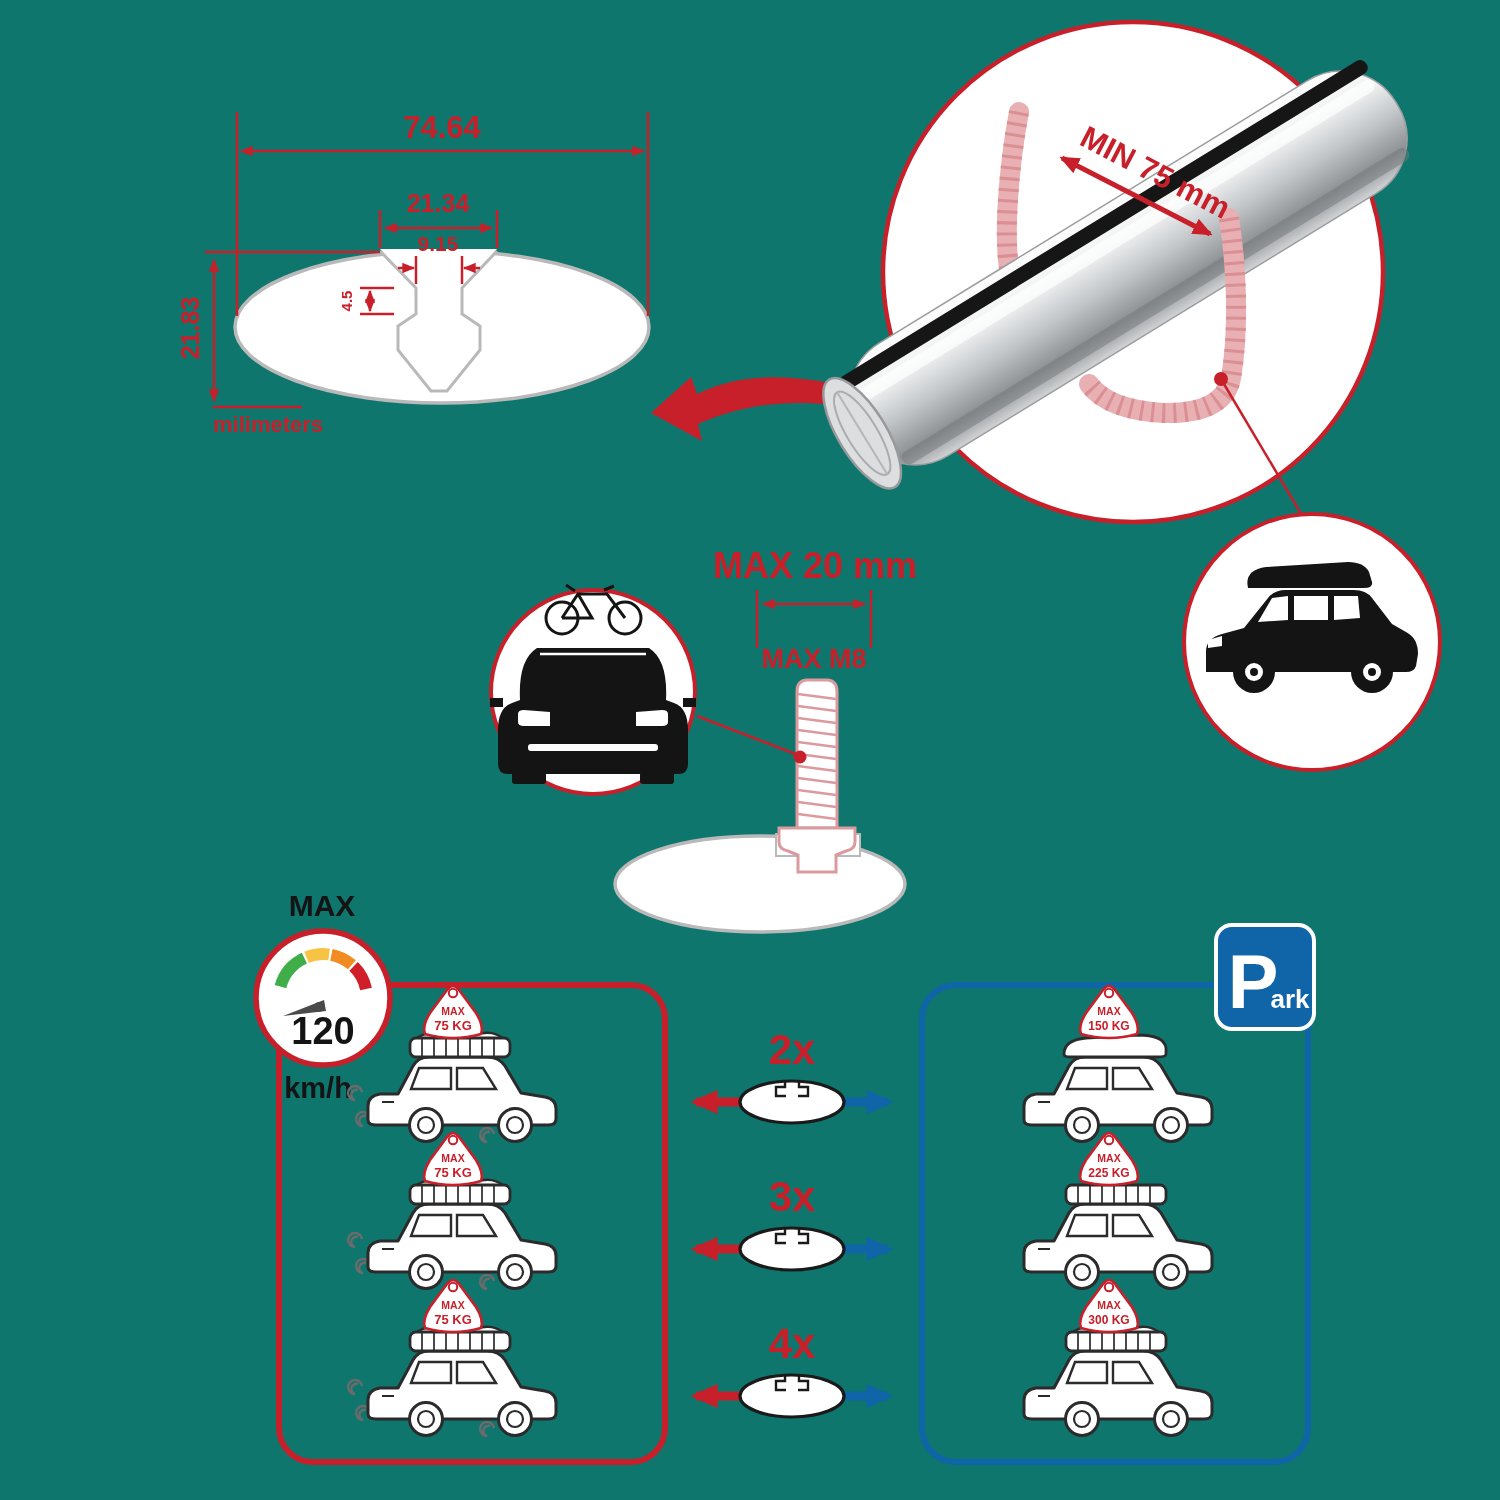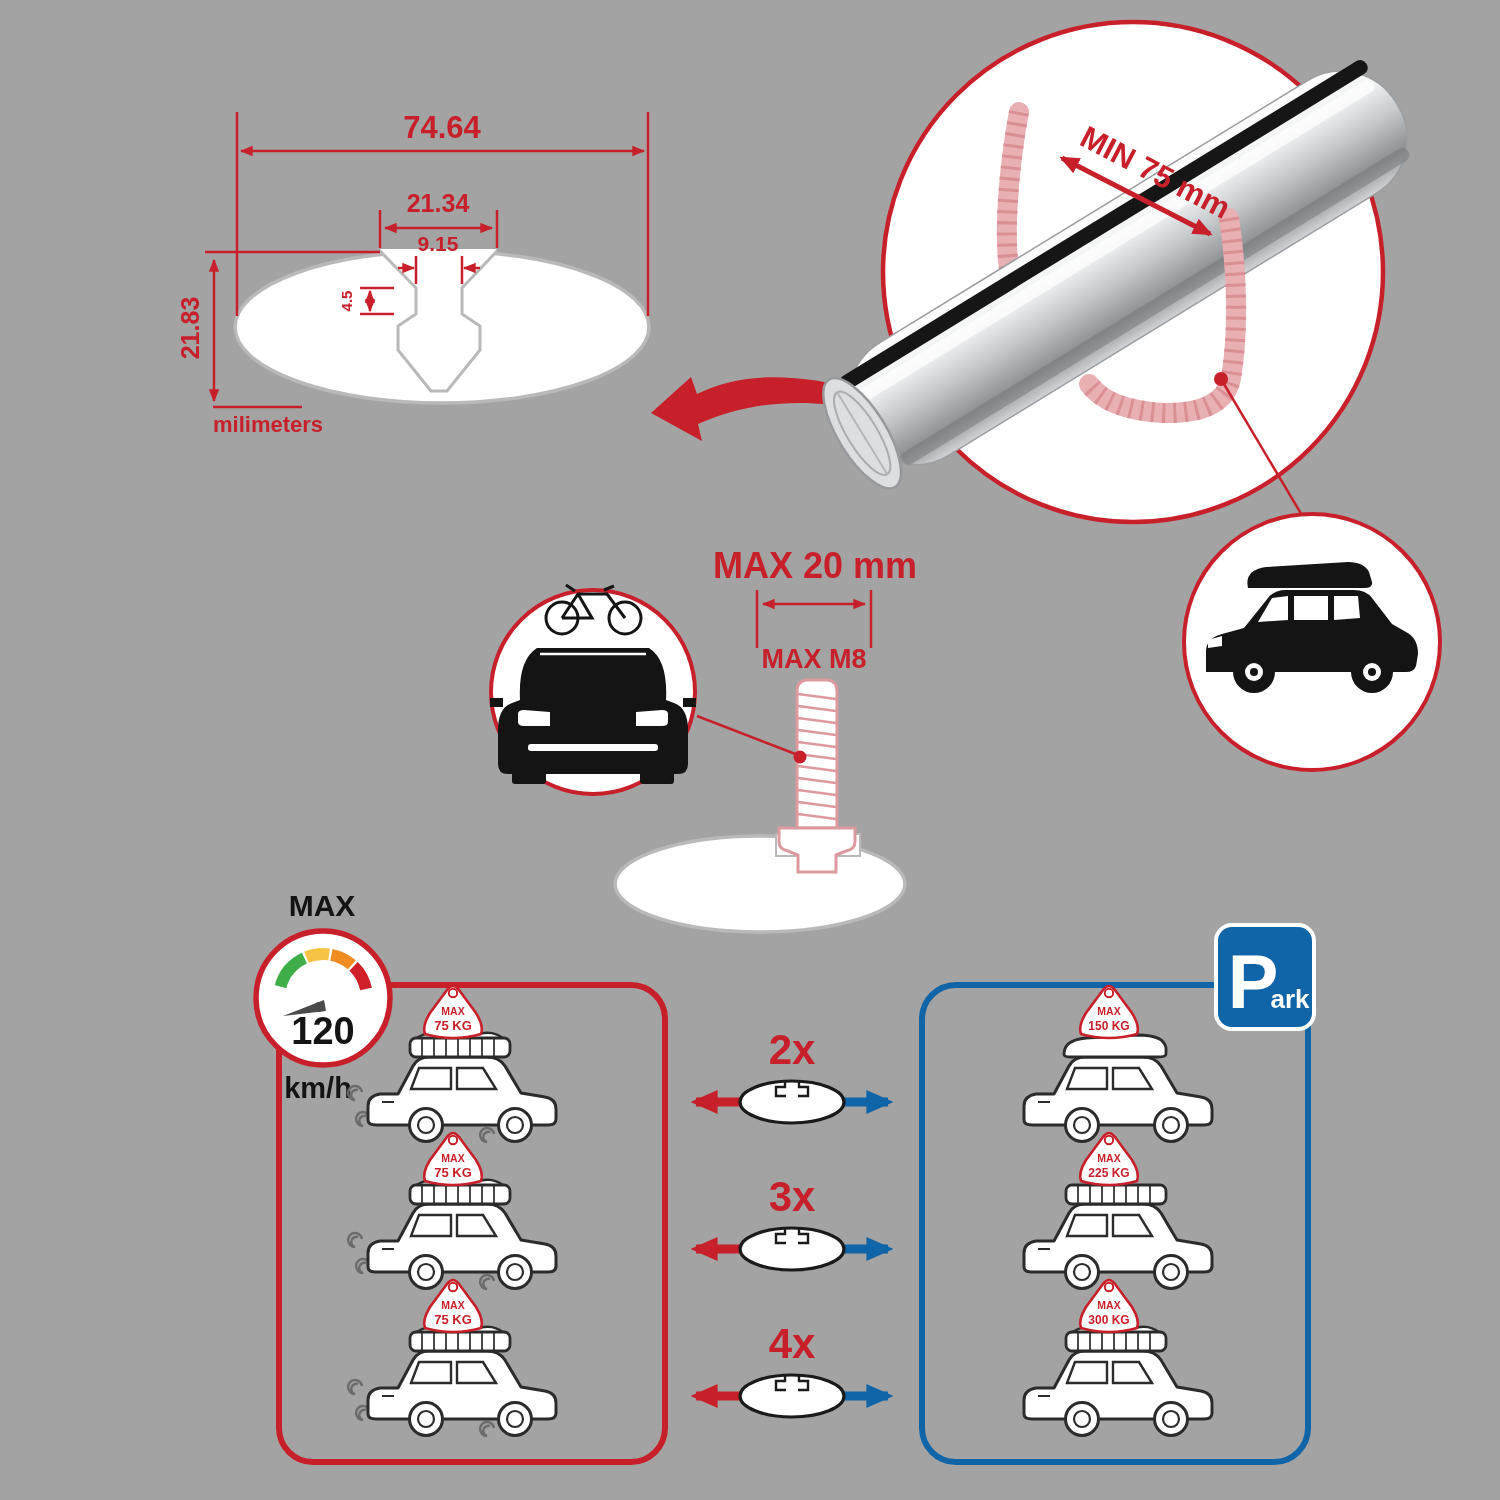--- a/index.html
+++ b/index.html
@@ -1,16 +1,16 @@
 <!DOCTYPE html>
 <html><head>
 <meta charset="utf-8">
 <style>
   html,body{margin:0;padding:0;background:#ffffff;}
-  #canvas{position:relative;width:1500px;height:1500px;background:#a3a3a3;overflow:hidden;}
+  #canvas{position:relative;width:1500px;height:1500px;background:#0f766e;overflow:hidden;}
   svg{display:block;}
   svg text{font-family:"Liberation Sans","DejaVu Sans",sans-serif;font-weight:bold;}
 </style>
 </head>
 <body>
 
 <div id="canvas">
 <svg width="1500" height="1500" viewBox="0 0 1500 1500" xmlns="http://www.w3.org/2000/svg">
   <defs>
     <marker id="dimA" viewBox="0 0 10 10" refX="9" refY="5" markerWidth="13" markerHeight="13" orient="auto-start-reverse" markerUnits="userSpaceOnUse">

